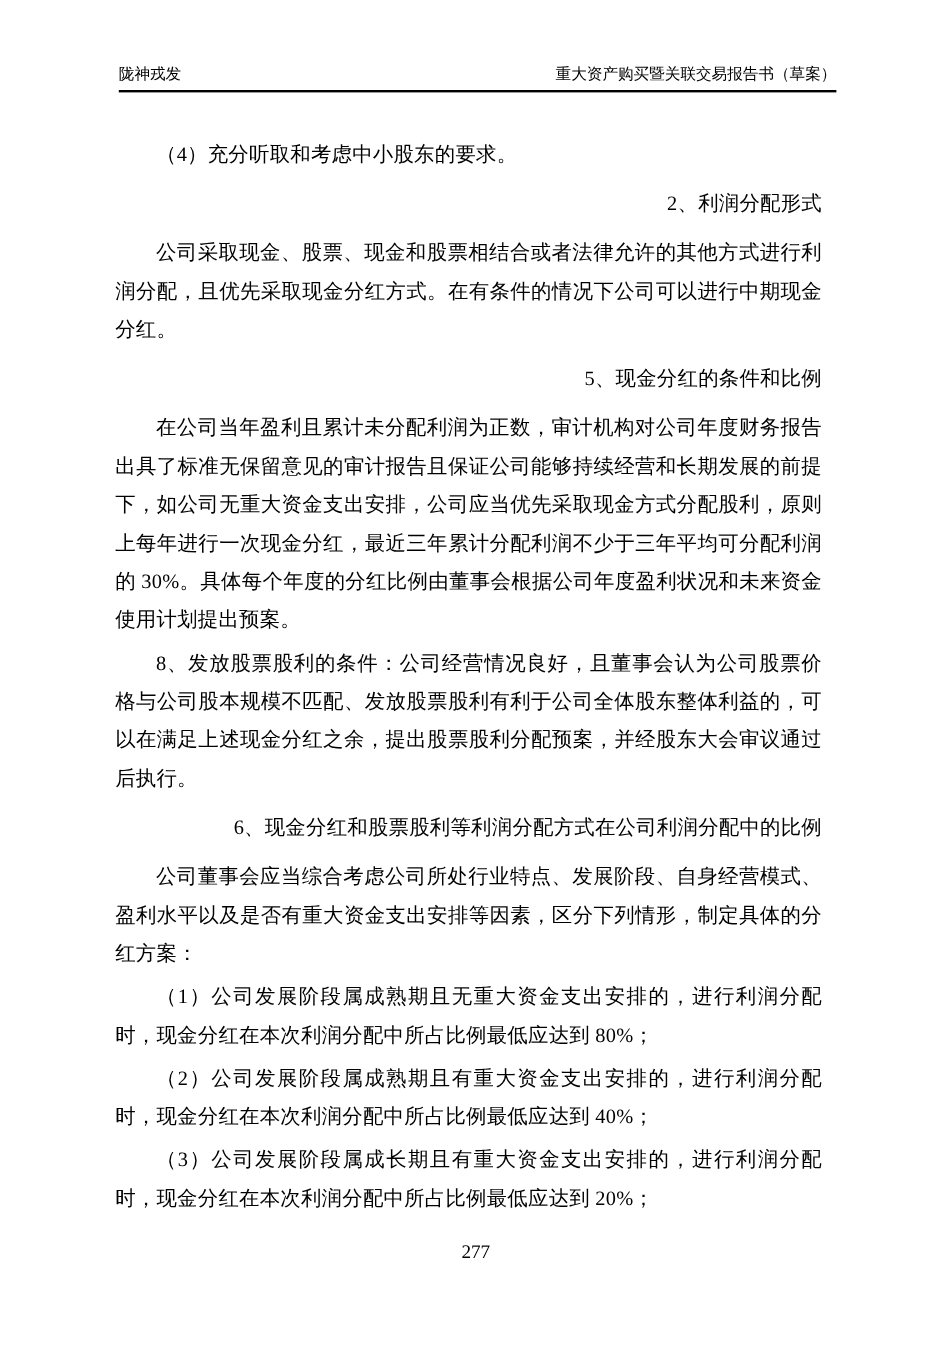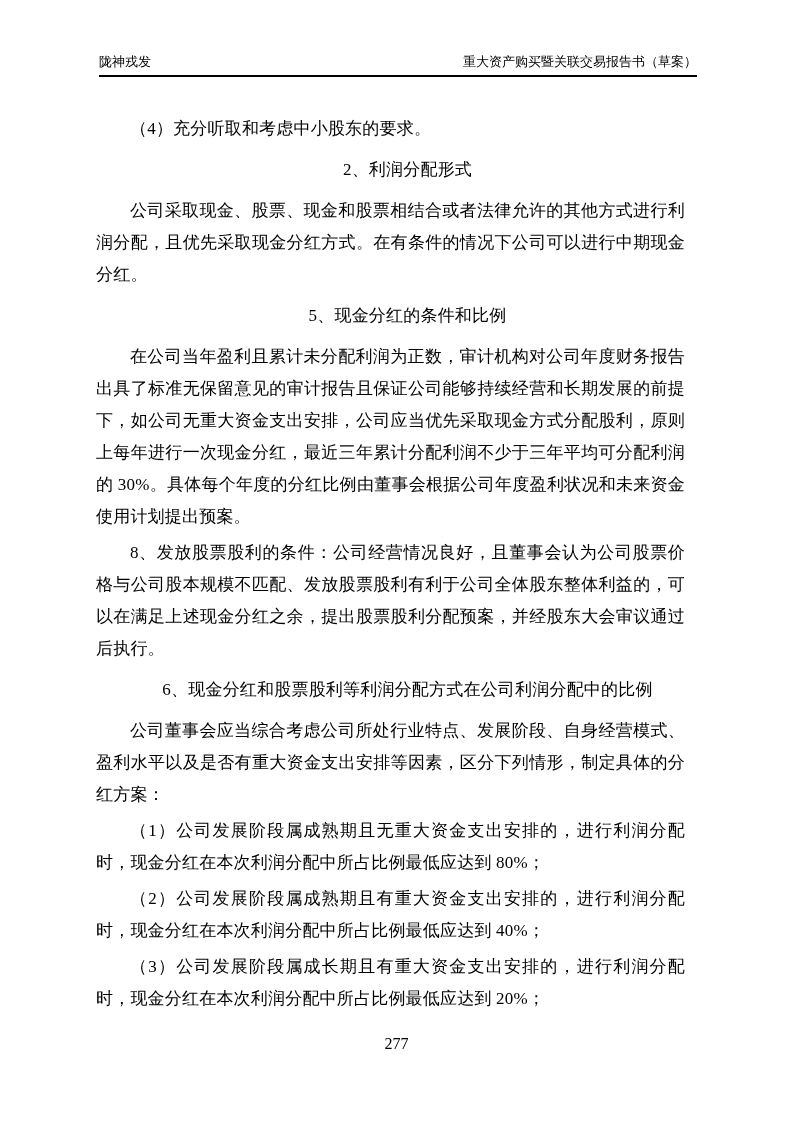--- a/index.html
+++ b/index.html
@@ -43,21 +43,21 @@
     font-size: 17px;
     line-height: 32px;
     text-align: justify;
     text-indent: 2em;
     letter-spacing: 0.2px;
     word-break: break-all;
   }
   .content p.section-heading {
     margin-top: 9px;
     margin-bottom: 9px;
-    text-align: center;
+    text-align: right;
   }
   .page-footer {
     position: absolute;
     left: 0;
     right: 0;
     top: 1036px;
     text-align: center;
     font-size: 16px;
     line-height: 16px;
   }

